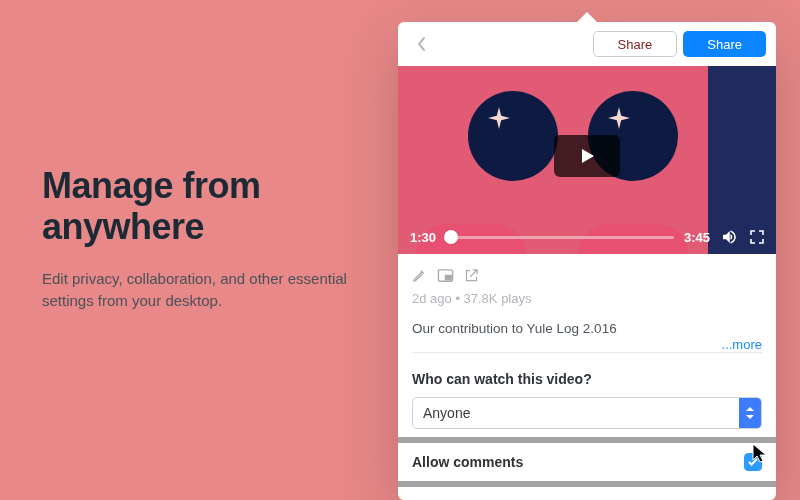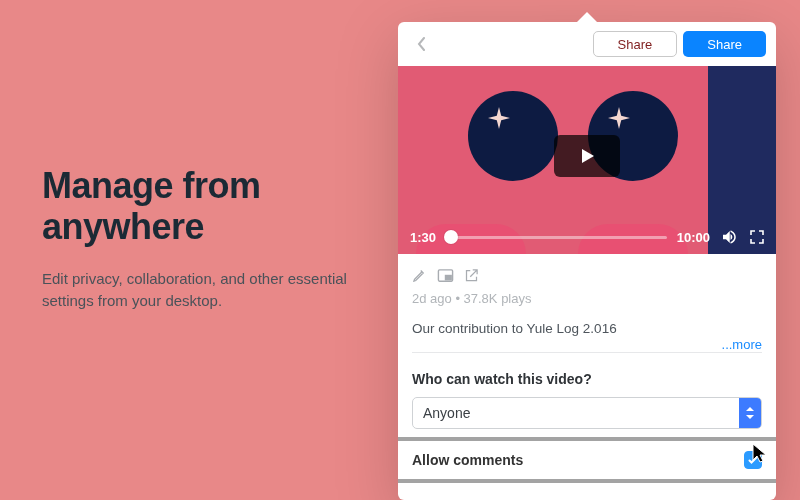--- a/index.html
+++ b/index.html
@@ -186,21 +186,21 @@
       background: #3d7bff; border-radius: 0 4px 4px 0;
       display: flex; flex-direction: column; align-items: center; justify-content: center;
     }
     .stepper::before,.stepper::after{
       content:""; width:0;height:0; border-left:4px solid transparent; border-right:4px solid transparent;
     }
     .stepper::before{ border-bottom:4px solid #fff; margin-bottom:2px;}
     .stepper::after{ border-top:4px solid #fff; margin-top:2px;}
     .row {
       display: flex; align-items: center; padding: 10px 14px;
-      border-top: 4px solid #a3a3a3;
+      border-top: 6px solid #a3a3a3;
     }
     .row .rlabel { flex: 1; font-size: 14px; font-weight: 700; color: #333; }
     .chk {
       width: 18px; height: 18px; border-radius: 4px; border: 1px solid #c9ccd0;
       display: inline-flex; align-items: center; justify-content: center;
       background: #fff;
     }
     .chk.on { background: #2b9bff; border-color: #2b9bff; color:#fff; }
     .cursor {
       position: absolute;
@@ -252,21 +252,21 @@
         <svg width="18" height="18" viewBox="0 0 18 18">
             <path d="M4 2v14l12-7z"></path>
           </svg>
       </div>
 
       <div class="controls">
         <span class="time">1:30</span>
         <div class="track">
           <div class="knob"></div>
         </div>
-        <span class="time">10:00</span>
+        <span class="time">3:45</span>
         <span class="vicon">
           <svg width="18" height="18" viewBox="0 0 24 24" fill="#fff">
               <path d="M4 9v6h4l5 5V4L8 9H4z"></path>
               <path d="M16.5 12a4.5 4.5 0 0 0-2.5-4v8a4.5 4.5 0 0 0 2.5-4zM14 3.2v2.1c2.9 1 5 3.7 5 6.7s-2.1 5.8-5 6.7v2.1c4-1 7-4.6 7-8.8s-3-7.8-7-8.8z"></path>
             </svg>
         </span>
         <span class="vicon">
           <svg width="16" height="16" viewBox="0 0 24 24" fill="none" stroke="#fff" stroke-width="2.4">
               <path d="M3 9V3h6M21 9V3h-6M3 15v6h6M21 15v6h-6"></path>
             </svg>

